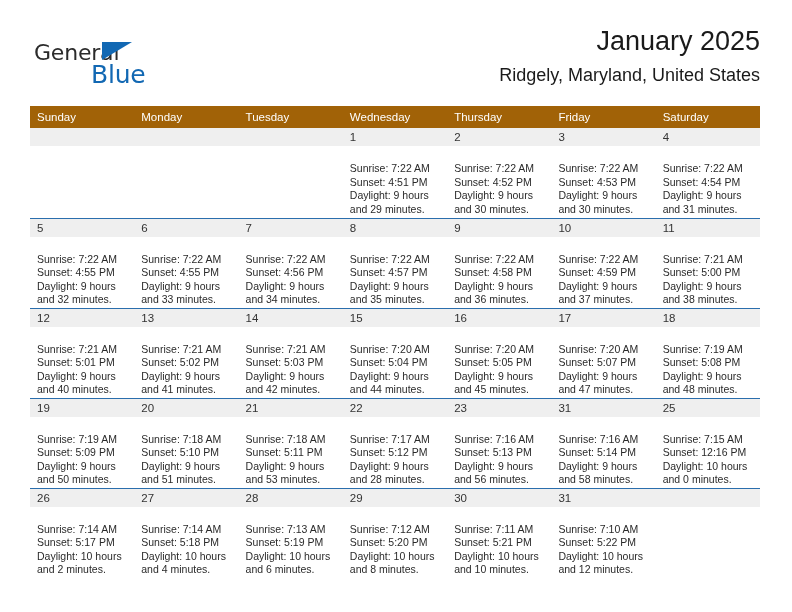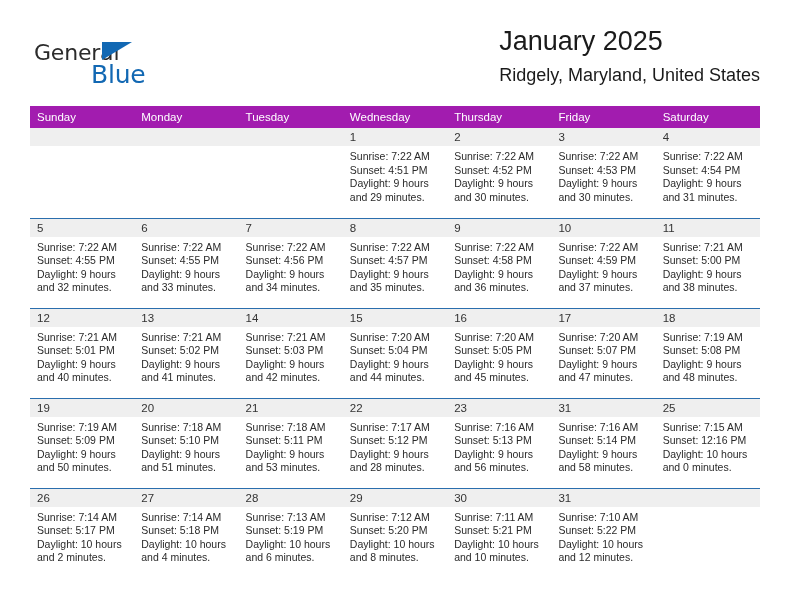--- a/index.html
+++ b/index.html
@@ -61,20 +61,21 @@
     top: 20px;
     font-size: 25px;
     letter-spacing: -0.2px;
     color: #1268b3;
     font-family: "DejaVu Sans", sans-serif;
   }
   .title-block {
     position: absolute;
     right: 0;
     top: 0;
+    text-align: right;
   }
   .cal-title {
     font-size: 27px;
     color: #1a1a1a;
     line-height: 34px;
     font-weight: normal;
     white-space: nowrap;
   }
   .cal-subtitle {
     font-size: 18px;
@@ -90,21 +91,21 @@
     left: 30px;
     top: 106px;
     width: 730px;
   }
   table.cal {
     width: 730px;
     border-collapse: collapse;
     table-layout: fixed;
   }
   table.cal th {
-    background: #a21caf;
+    background: #a16207;
     color: #ffffff;
     font-size: 11.5px;
     font-weight: normal;
     text-align: left;
     padding: 5px 0 5px 7px;
     height: 19px;
     vertical-align: middle;
     box-sizing: border-box;
   }
   table.cal td {
@@ -126,20 +127,21 @@
     box-sizing: border-box;
     font-size: 11.5px;
     color: #333333;
     line-height: 15px;
   }
   .cell-body {
     padding: 4px 5px 0 7px;
     font-size: 10.5px;
     line-height: 13.6px;
     color: #2a2a2a;
+    margin-top: 12px;
   }
   .cell-body div {
     white-space: nowrap;
   }
   .daylight-line2 {
     white-space: nowrap;
   }
 </style>
 </head>
 <body>

